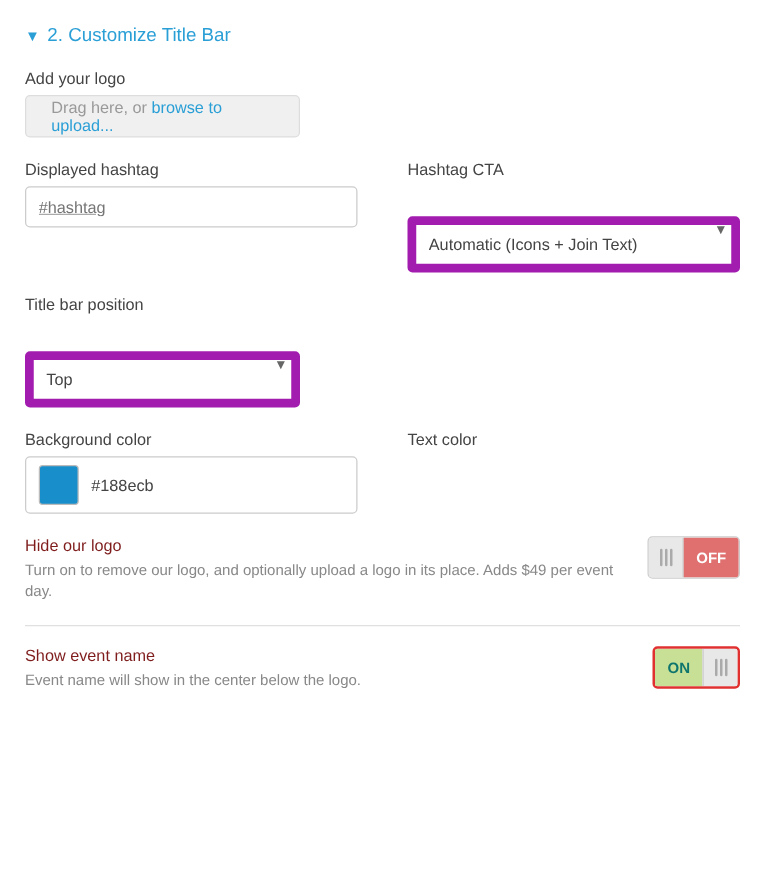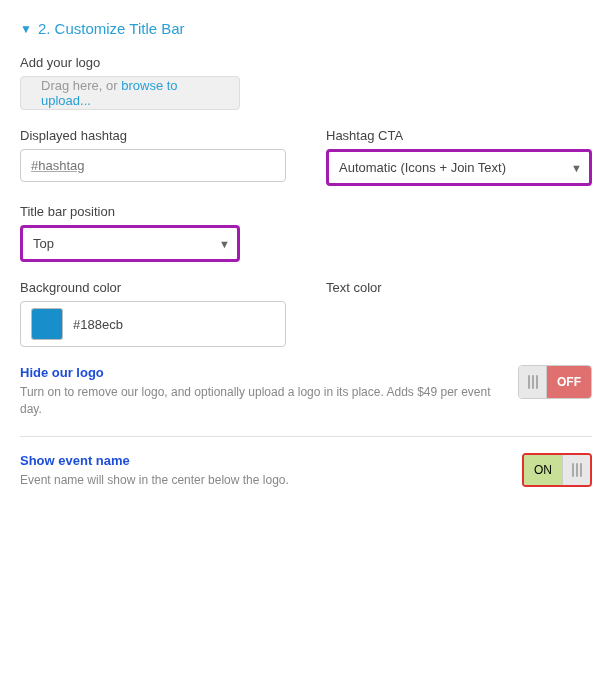--- a/index.html
+++ b/index.html
@@ -70,29 +70,30 @@
       outline: none;
       text-decoration: underline;
     }
 
     .select-wrapper {
       position: relative;
       width: 100%;
     }
     .select-field {
       width: 100%;
-      border: 3px solid #a21caf;
+      border: 7px solid #a21caf;
       border-radius: 4px;
       padding: 8px 30px 8px 10px;
       font-size: 13px;
       color: #444;
       appearance: none;
       background: #fff;
       outline: none;
       cursor: pointer;
+      margin-top: 24px;
     }
     .select-arrow {
       position: absolute;
       right: 10px;
       top: 50%;
       transform: translateY(-50%);
       pointer-events: none;
       color: #666;
       font-size: 11px;
     }
@@ -129,22 +130,22 @@
       align-items: flex-start;
       justify-content: space-between;
       margin-bottom: 18px;
     }
     .toggle-info {
       flex: 1;
       padding-right: 20px;
     }
     .toggle-info .toggle-title {
       font-size: 13px;
-      color: #1d4ed8;
-      font-weight: bold;
+      color: #7f1d1d;
+      font-weight: normal;
       margin-bottom: 4px;
     }
     .toggle-info .toggle-desc {
       font-size: 12px;
       color: #888;
       line-height: 1.4;
     }
 
     .toggle-btn {
       display: flex;
@@ -182,22 +183,22 @@
       font-weight: bold;
       color: #fff;
       background: #e07070;
       height: 100%;
       display: flex;
       align-items: center;
     }
     .toggle-btn .state-on {
       padding: 0 10px;
       font-size: 12px;
-      font-weight: normal;
-      color: #000000;
+      font-weight: bold;
+      color: #0f766e;
       background: #c8e096;
       height: 100%;
       display: flex;
       align-items: center;
     }
 
     .toggle-btn-on-highlighted {
       border: 2px solid #e03030;
       border-radius: 4px;
     }

